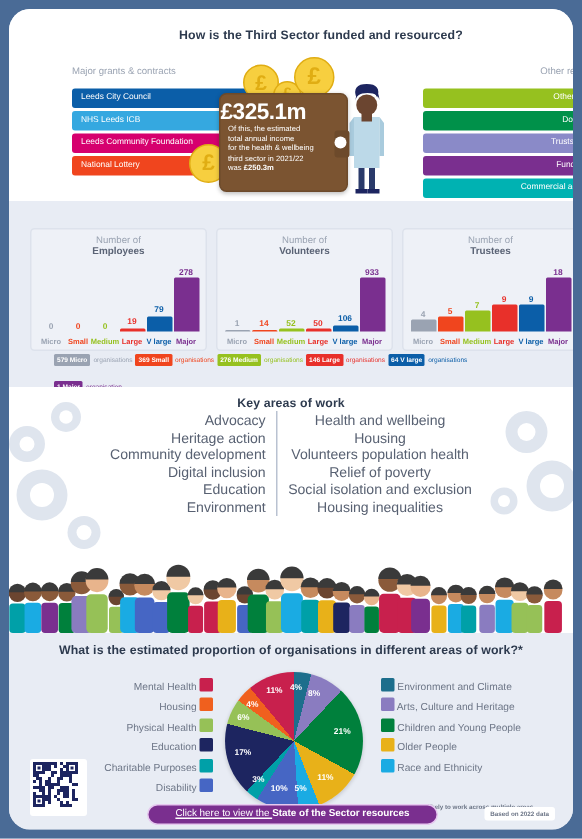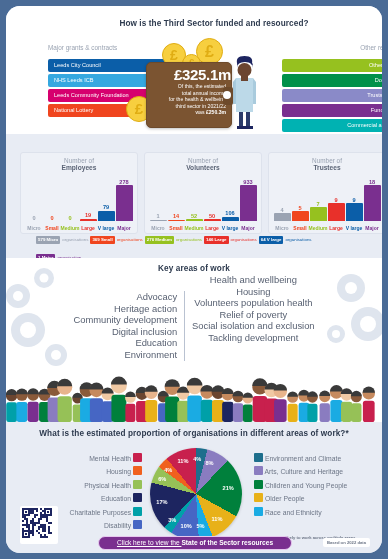--- a/index.html
+++ b/index.html
@@ -30,21 +30,21 @@
     color:#fff;font-size:5.6px;line-height:13px;
     white-space:nowrap;overflow:hidden;
   }
   .bar.l{padding-left:6px;text-align:left;}
   .bar.r{padding-right:6px;text-align:right;}
   
   .wallet{
     position:absolute;left:140px;top:56px;width:86px;height:66px;
     background:#7b5431;border-radius:5px;border:1.5px solid #6d4a2b;
     box-shadow:0 1px 3px rgba(0,0,0,.25);
-    text-align:right;color:#fff;padding-top:3px;box-sizing:border-box;
+    text-align:left;color:#fff;padding-top:3px;box-sizing:border-box;
   }
   .wallet .amt{font-size:15px;font-weight:bold;letter-spacing:-.3px;line-height:17px;}
   .wallet .sub{font-size:5.1px;line-height:6.6px;padding:0 5px;}
   .wallet .sub b{font-weight:bold;}
   .wallet .clasp{
     position:absolute;right:-2px;top:24px;width:10px;height:18px;
     background:#6d4a2b;border-radius:2px;
   }
   .wallet .stud{
     position:absolute;right:0px;top:28px;width:8px;height:8px;border-radius:50%;
@@ -72,21 +72,21 @@
   .lg .t{display:inline-block;padding:0 2px;}
   
   .s3{position:absolute;left:0;top:252px;width:376px;height:110px;background:#ffffff;overflow:hidden;}
   .gears{position:absolute;inset:0;}
   .s3 .sec-title{position:absolute;top:6px;left:0;width:100%;}
   .areas{
     position:absolute;top:16px;left:0;width:100%;
     display:flex;justify-content:center;gap:0px;
   }
   .areas .c{font-size:9.4px;line-height:11.6px;color:#586172;}
-  .areas .c.left{text-align:right;padding-right:7px;border-right:1px solid #b9c2d1;margin-top:17px;}
+  .areas .c.left{text-align:right;padding-right:7px;border-right:1px solid #b9c2d1;}
   .areas .c.right{text-align:center;padding-left:7px;}
   .stat{position:absolute;top:86px;left:0;width:100%;text-align:center;
         font-size:8.6px;line-height:10.4px;color:#586172;}
   .stat b{color:#2d3a4e;font-weight:bold;}
   
   .s4{position:absolute;left:0;top:362px;width:376px;height:54px;background:#fff;overflow:hidden;}
   
   .s5{position:absolute;left:0;top:416px;width:376px;height:131px;background:#e8ecf4;}
   .s5 .sec-title{position:absolute;top:7px;left:0;width:100%;}
   .pie{
@@ -273,21 +273,21 @@
           <div>Digital inclusion</div>
           <div>Education</div>
           <div>Environment</div>
         </div>
       <div class="c right" id="areas-right">
           <div>Health and wellbeing</div>
           <div>Housing</div>
           <div>Volunteers population health</div>
           <div>Relief of poverty</div>
           <div>Social isolation and exclusion</div>
-          <div>Tackling development</div>
+          <div>Housing inequalities</div>
         </div>
     </div>
   </div>
 
   <div class="s4">
     <svg viewBox="0 0 376 54" width="376" height="54">
       <g id="crowd">
           <g>
             <rect x="0.20007857607681245" y="34.33539856805252" width="10.84943527279861" height="19.664601431947478" rx="2.3733139659246962" fill="#00a0a8"></rect>
             <circle cx="5.6247962124761175" cy="27.554501522553387" r="5.763762488674262" fill="#6b4530"></circle>

